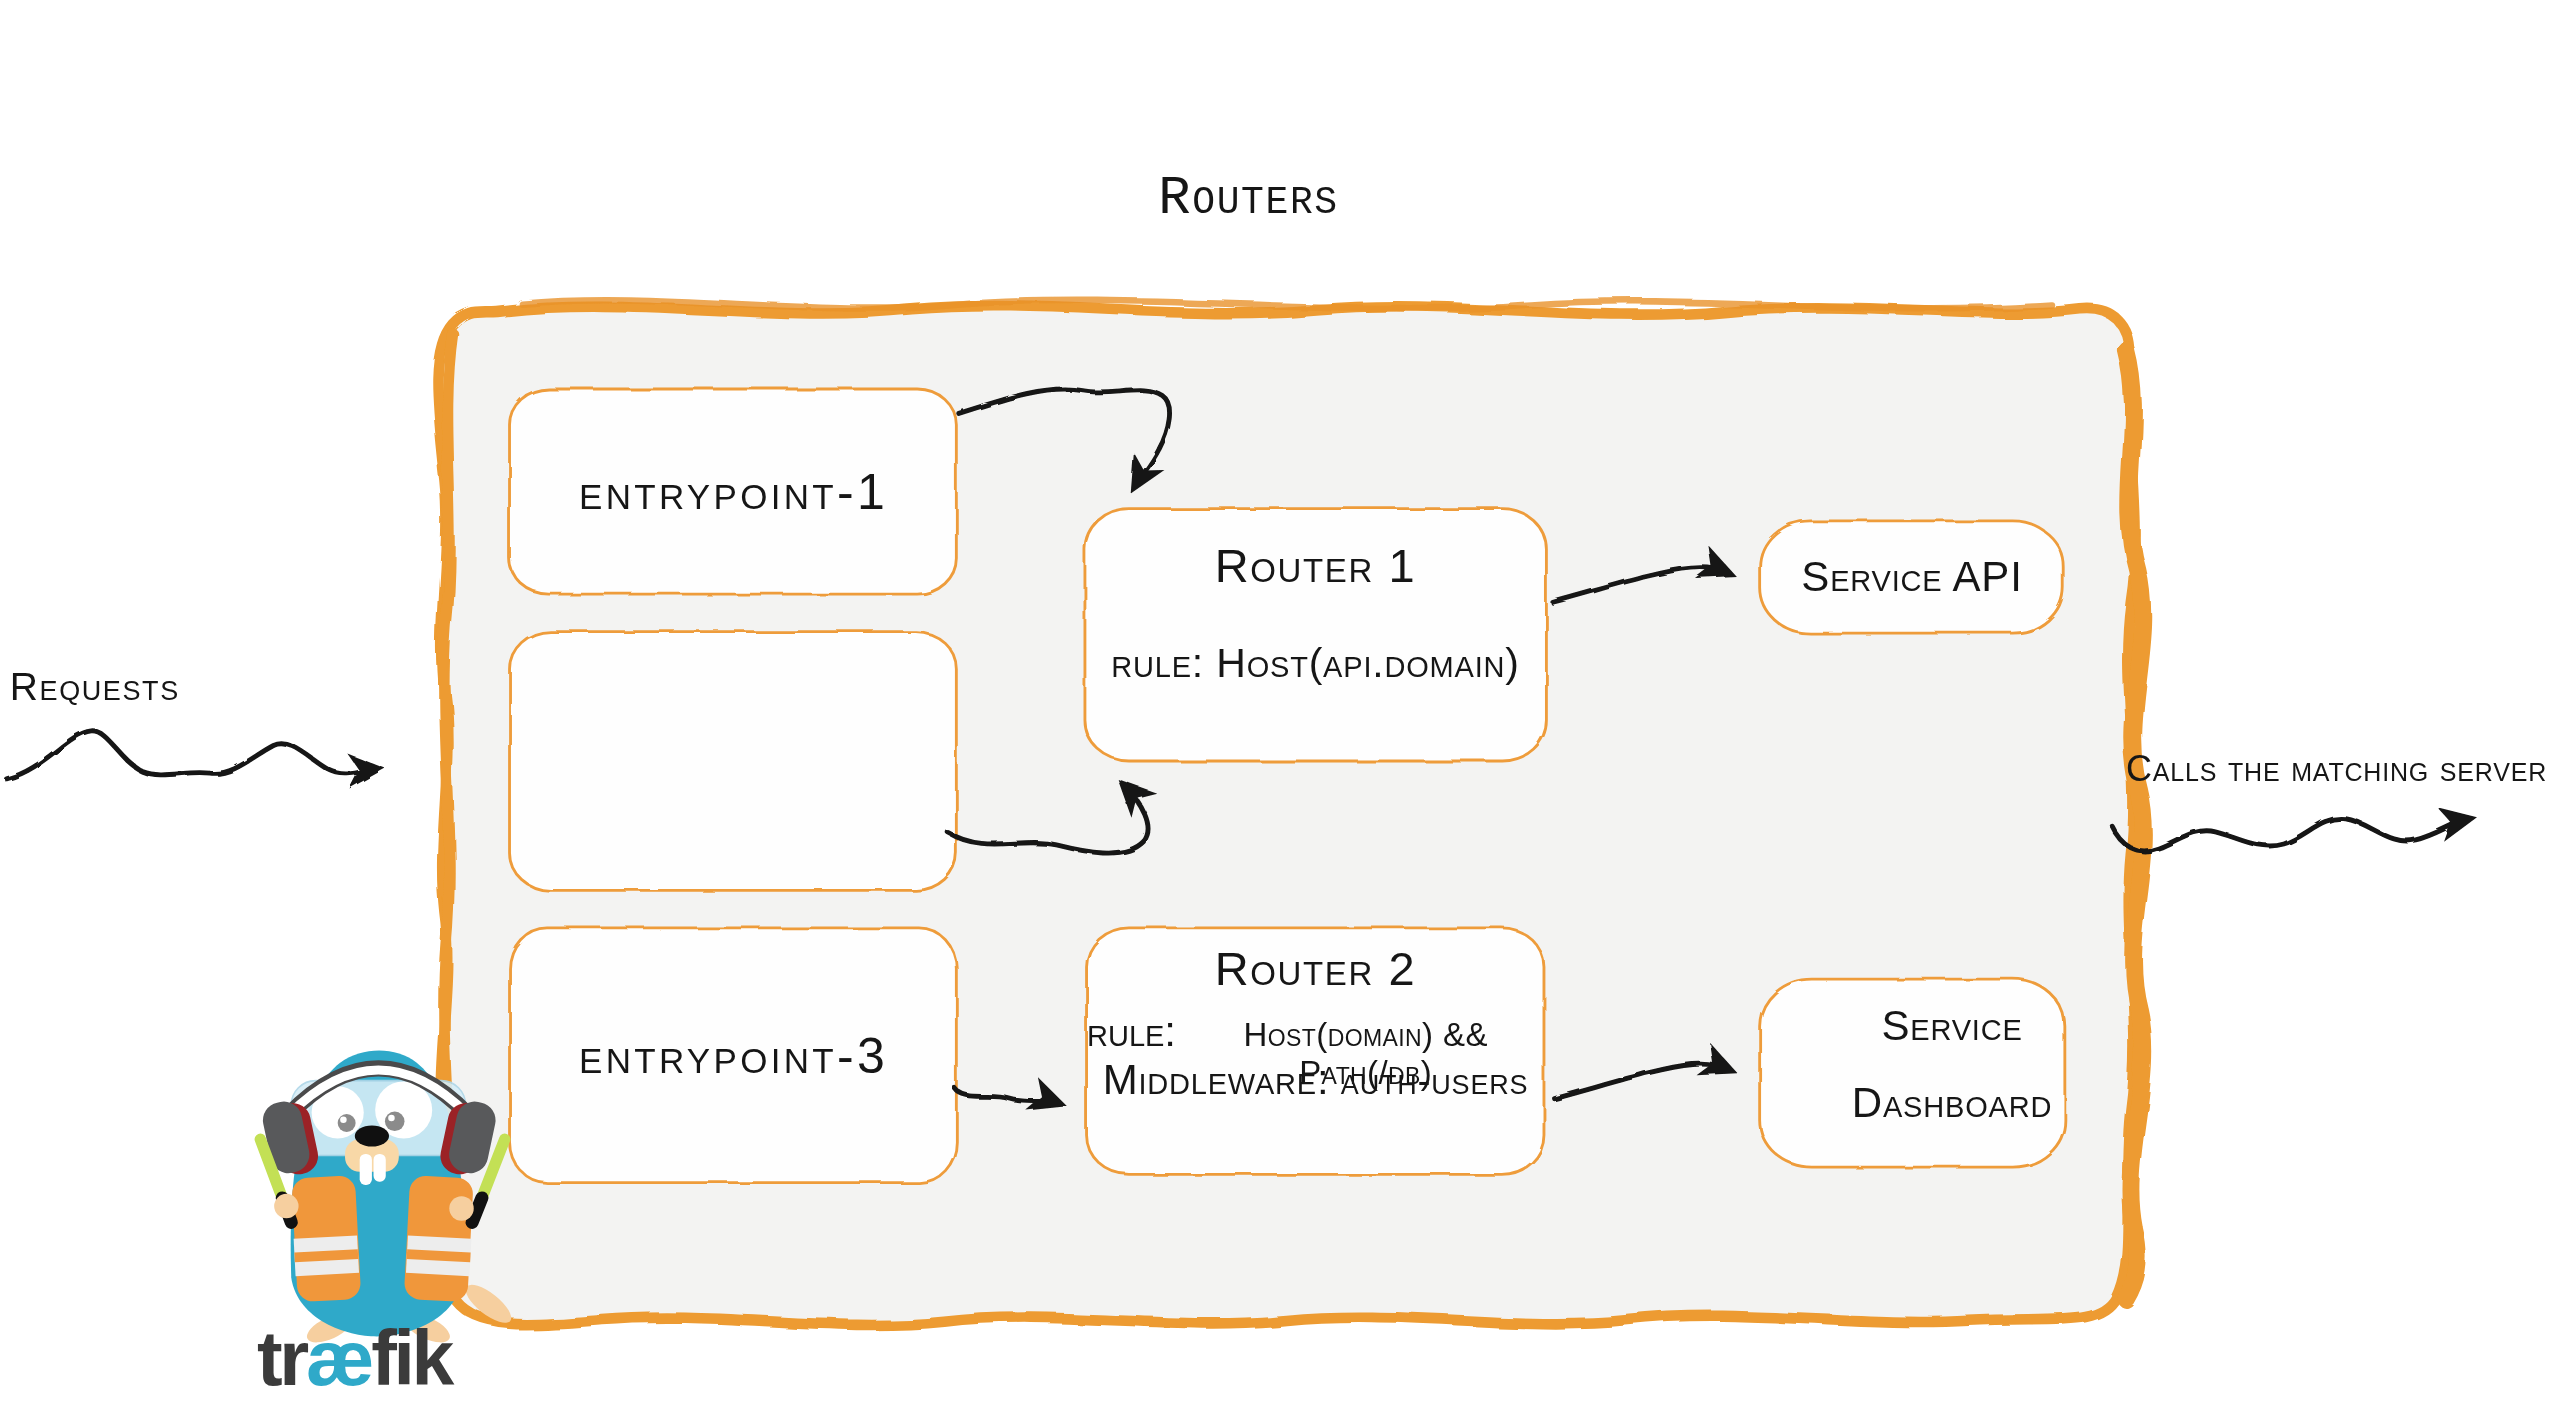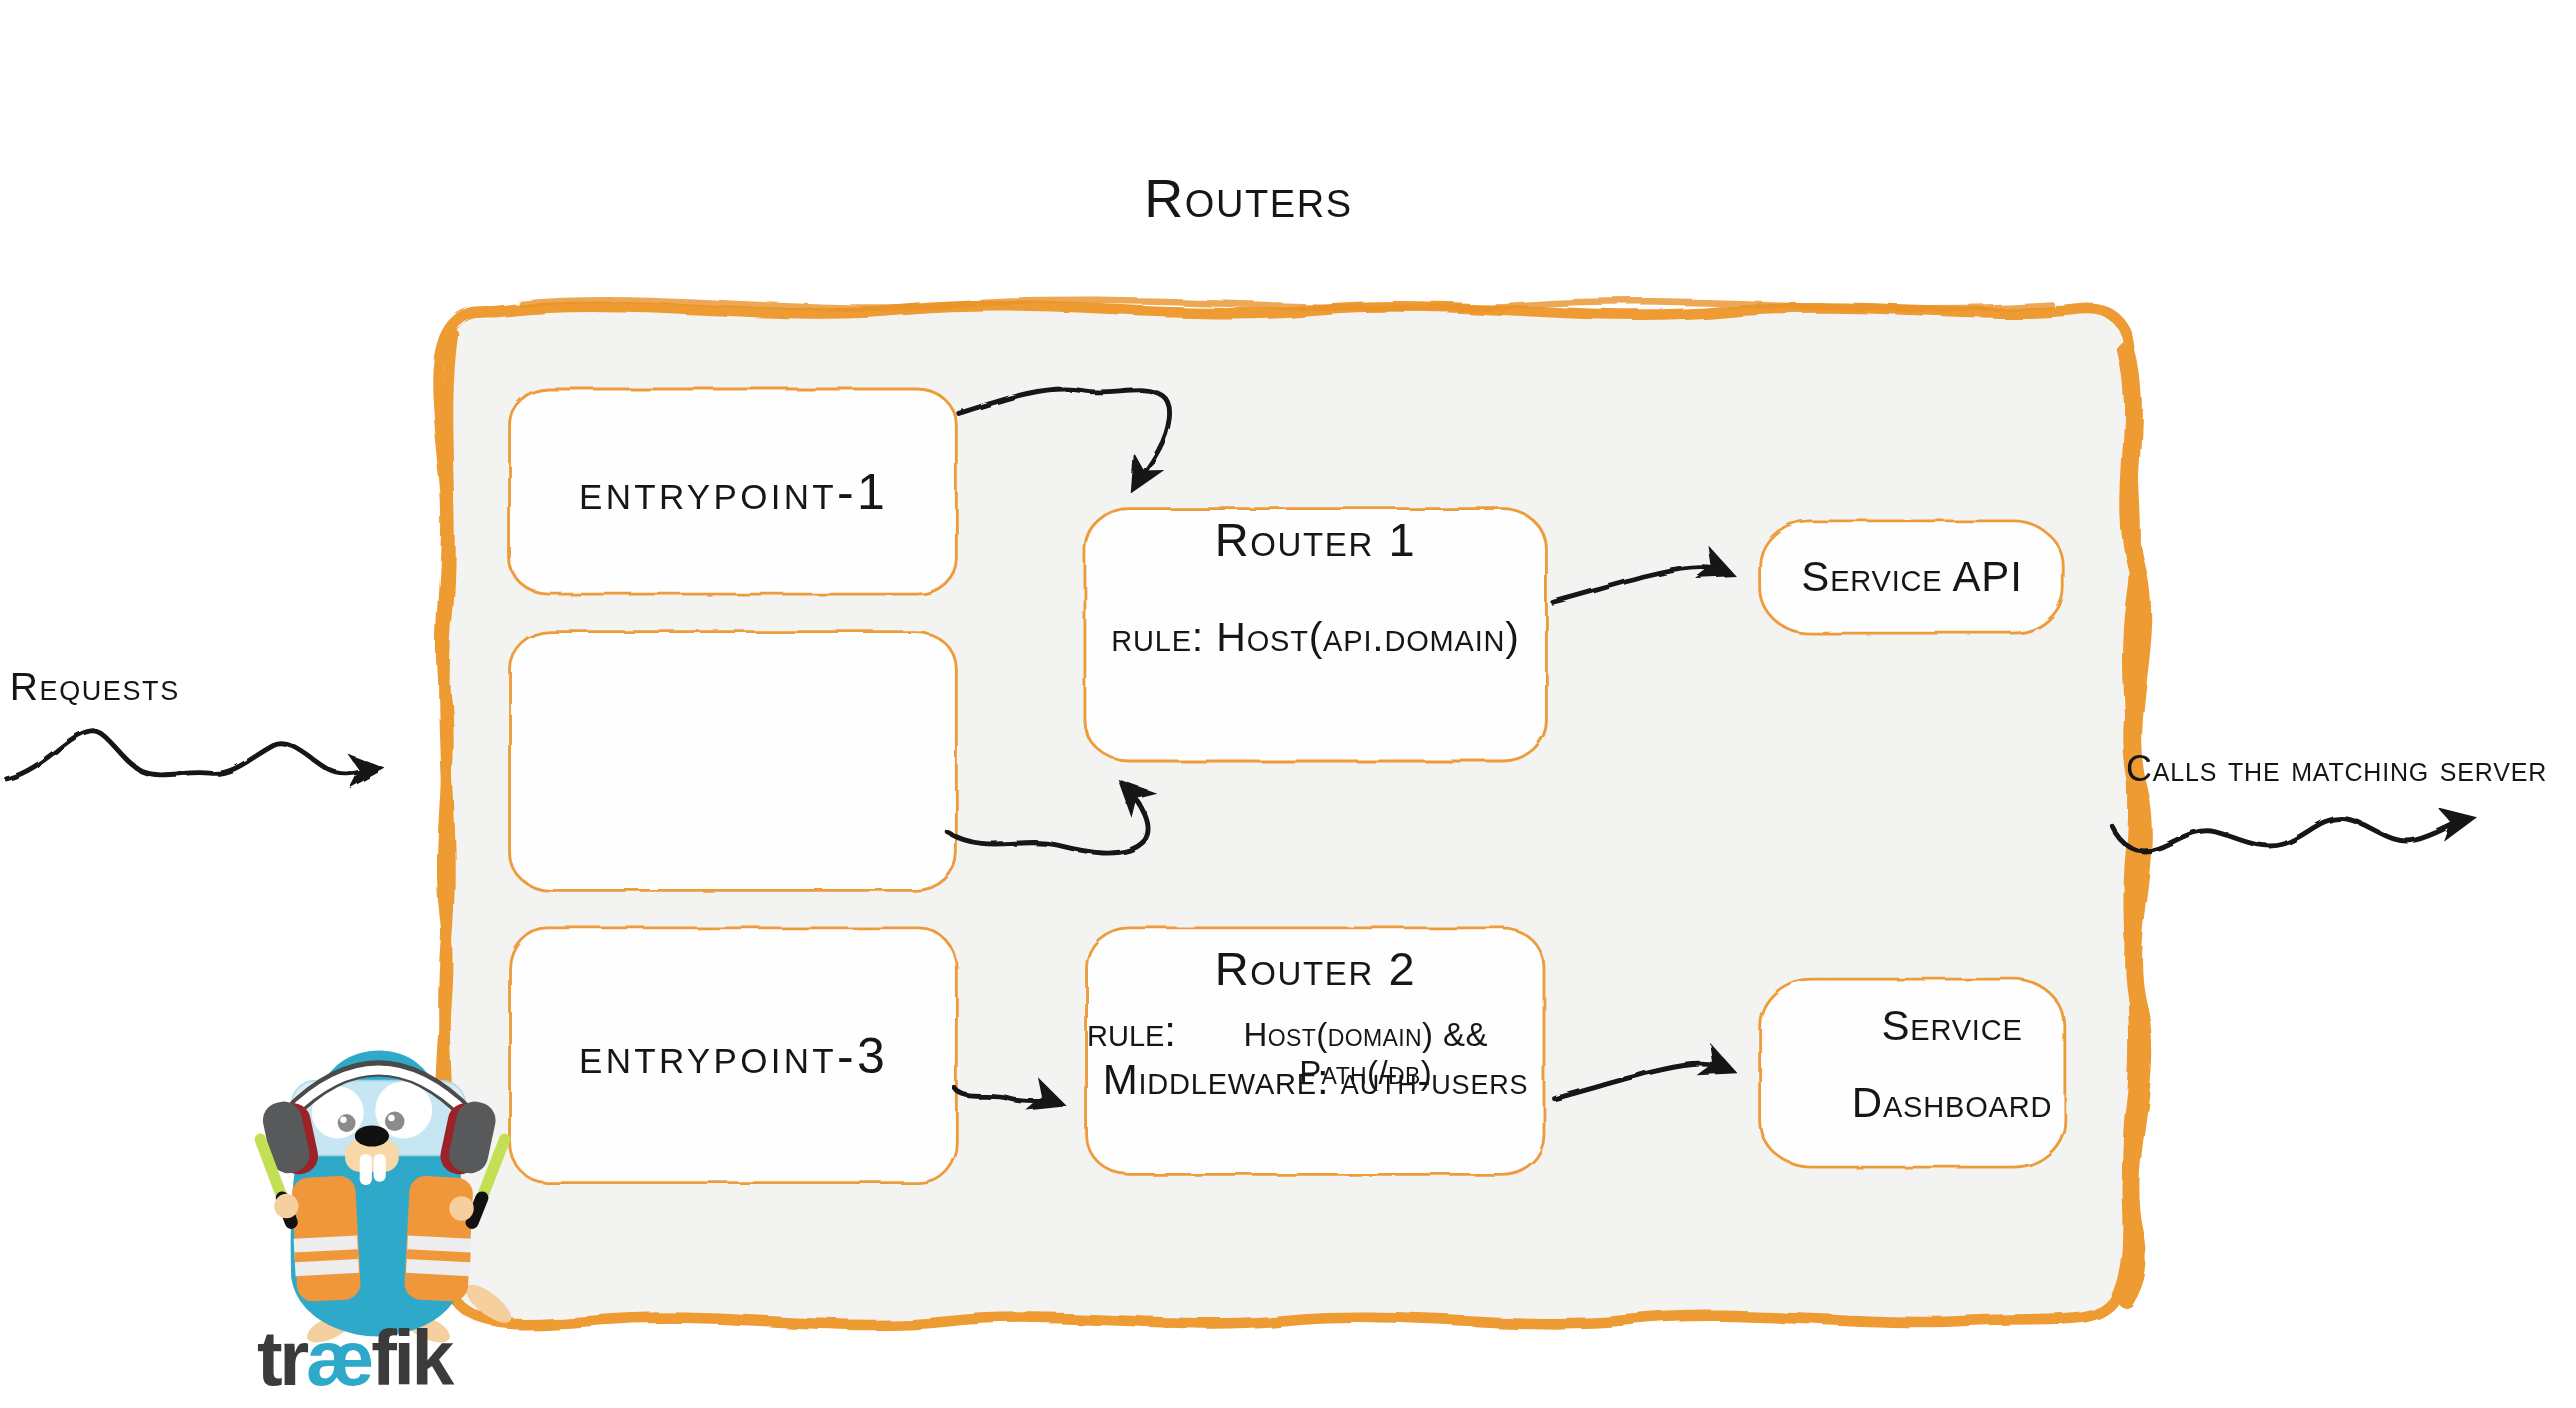--- a/index.html
+++ b/index.html
@@ -1,20 +1,20 @@
 <!DOCTYPE html>
 <html style="font-size:13px"><head>
 <meta charset="utf-8">
 <style>
   html,body{margin:0;padding:0;background:#ffffff;}
   .stage{position:relative;width:2576px;height:1408px;overflow:hidden;background:#ffffff;
          font-family:"Liberation Sans","DejaVu Sans",sans-serif;color:#161616;}
   svg.layer{position:absolute;left:0;top:0;pointer-events:none;}
   .label{position:absolute;font-variant:small-caps;color:#161616;line-height:1.1;}
-  .diagram-title{left:1045px;top:169px;width:407px;text-align:center;font-size:54px;letter-spacing:1.6px;}
+  .diagram-title{left:1045px;top:169px;width:407px;text-align:center;font-size:54px;letter-spacing:1.6px;font-family:Liberation Mono, monospace;}
   .requests-label{left:9.8px;top:666px;font-size:39px;letter-spacing:1.6px;}
   .calls-label{left:2126px;top:749px;width:444px;font-size:36px;letter-spacing:0.8px;white-space:nowrap;}
   .boxtext{position:absolute;display:flex;align-items:center;justify-content:center;
            font-variant:small-caps;color:#161616;}
   .ep-text{font-size:50px;letter-spacing:3.3px;}
   .router-text{flex-direction:column;justify-content:flex-start;text-align:center;}
   .r-name{font-size:47px;letter-spacing:1.6px;}
   .r-rule{font-size:41px;letter-spacing:0.8px;}
   .r2-row{display:flex;align-items:baseline;justify-content:center;gap:11.4px;}
   .r2-rule-label{font-size:42px;}
@@ -79,21 +79,21 @@
 
   <div class="label diagram-title">Routers</div>
 
   <div class="label requests-label">Requests</div>
 
   <div class="label calls-label">Calls the matching server</div>
 
   <div class="boxtext ep-text" style="left:510px;top:389px;width:447px;height:205px;">entrypoint-1</div>
   <div class="boxtext ep-text" style="left:510px;top:928px;width:447px;height:255px;">entrypoint-3</div>
 
-  <div class="boxtext router-text" style="left:1085px;top:509px;width:461px;height:252px;padding-top:3px;box-sizing:border-box;gap:47px;">
+  <div class="boxtext router-text" style="left:1085px;top:509px;width:461px;height:252px;padding-top:29px;box-sizing:border-box;gap:47px;">
     <div class="r-name">Router 1</div>
     <div class="r-rule">rule: Host(api.domain)</div>
   </div>
 
   <div class="boxtext router-text" style="left:1087px;top:928px;width:457px;height:247px;padding-top:13px;box-sizing:border-box;">
     <div class="r-name" style="height:55px;display:flex;align-items:center;">Router 2</div>
     <div class="r2-row" style="height:60px;">
       <span class="r2-rule-label">rule:</span>
       <span class="r2-rule-value">Host(domain) &amp;&amp; Path(/db)</span>
     </div>

